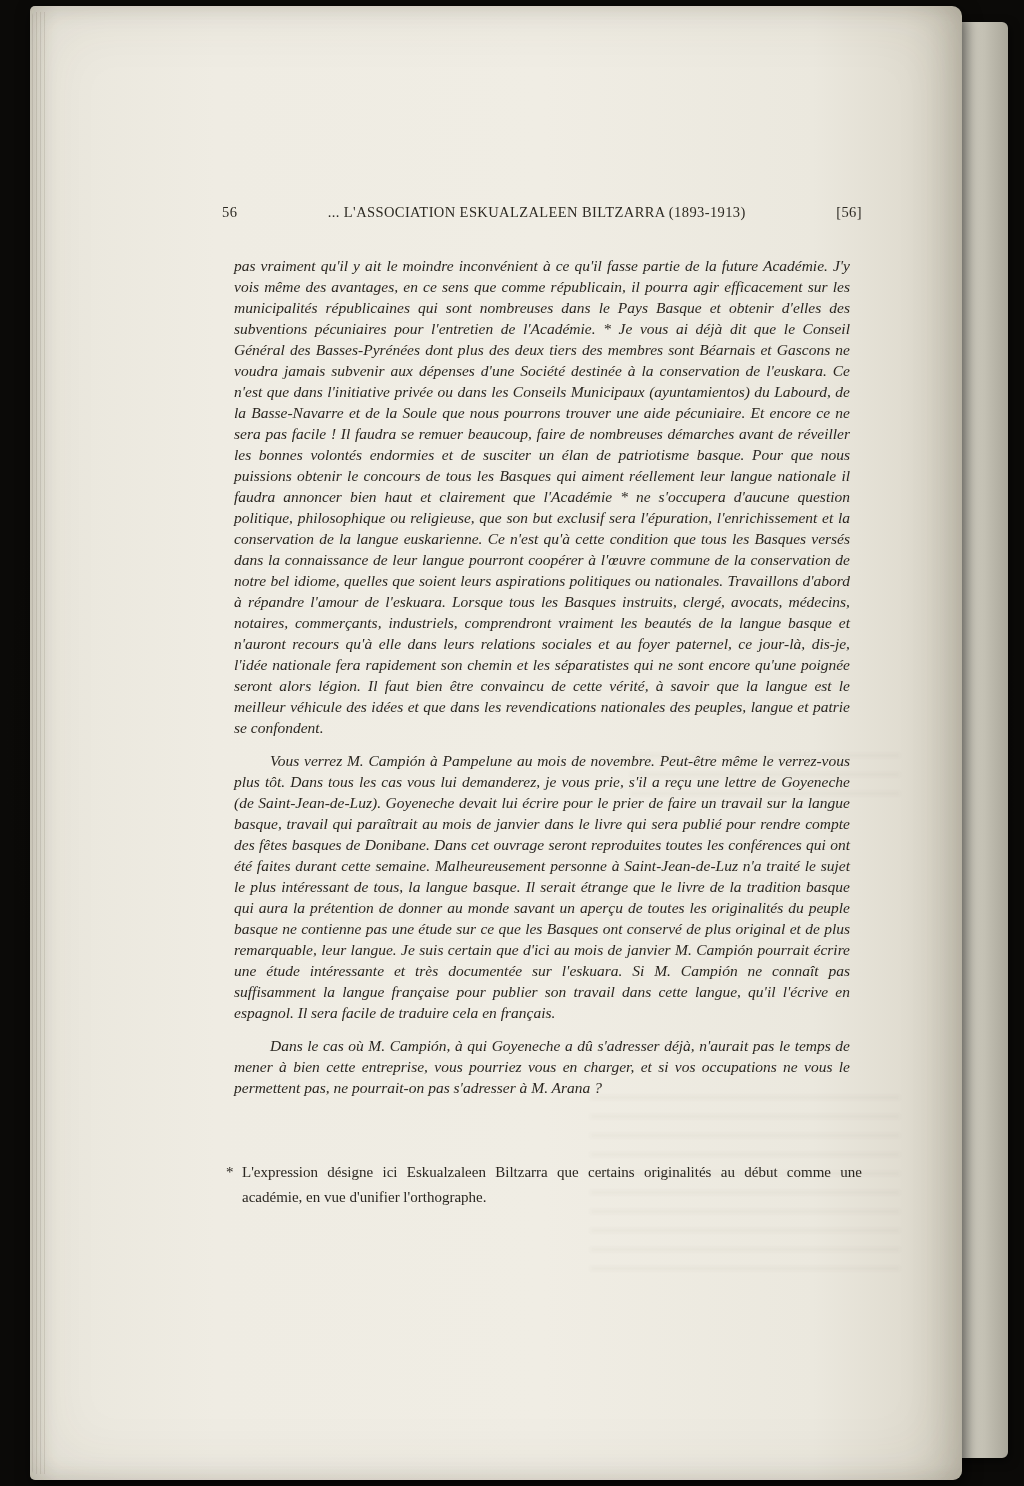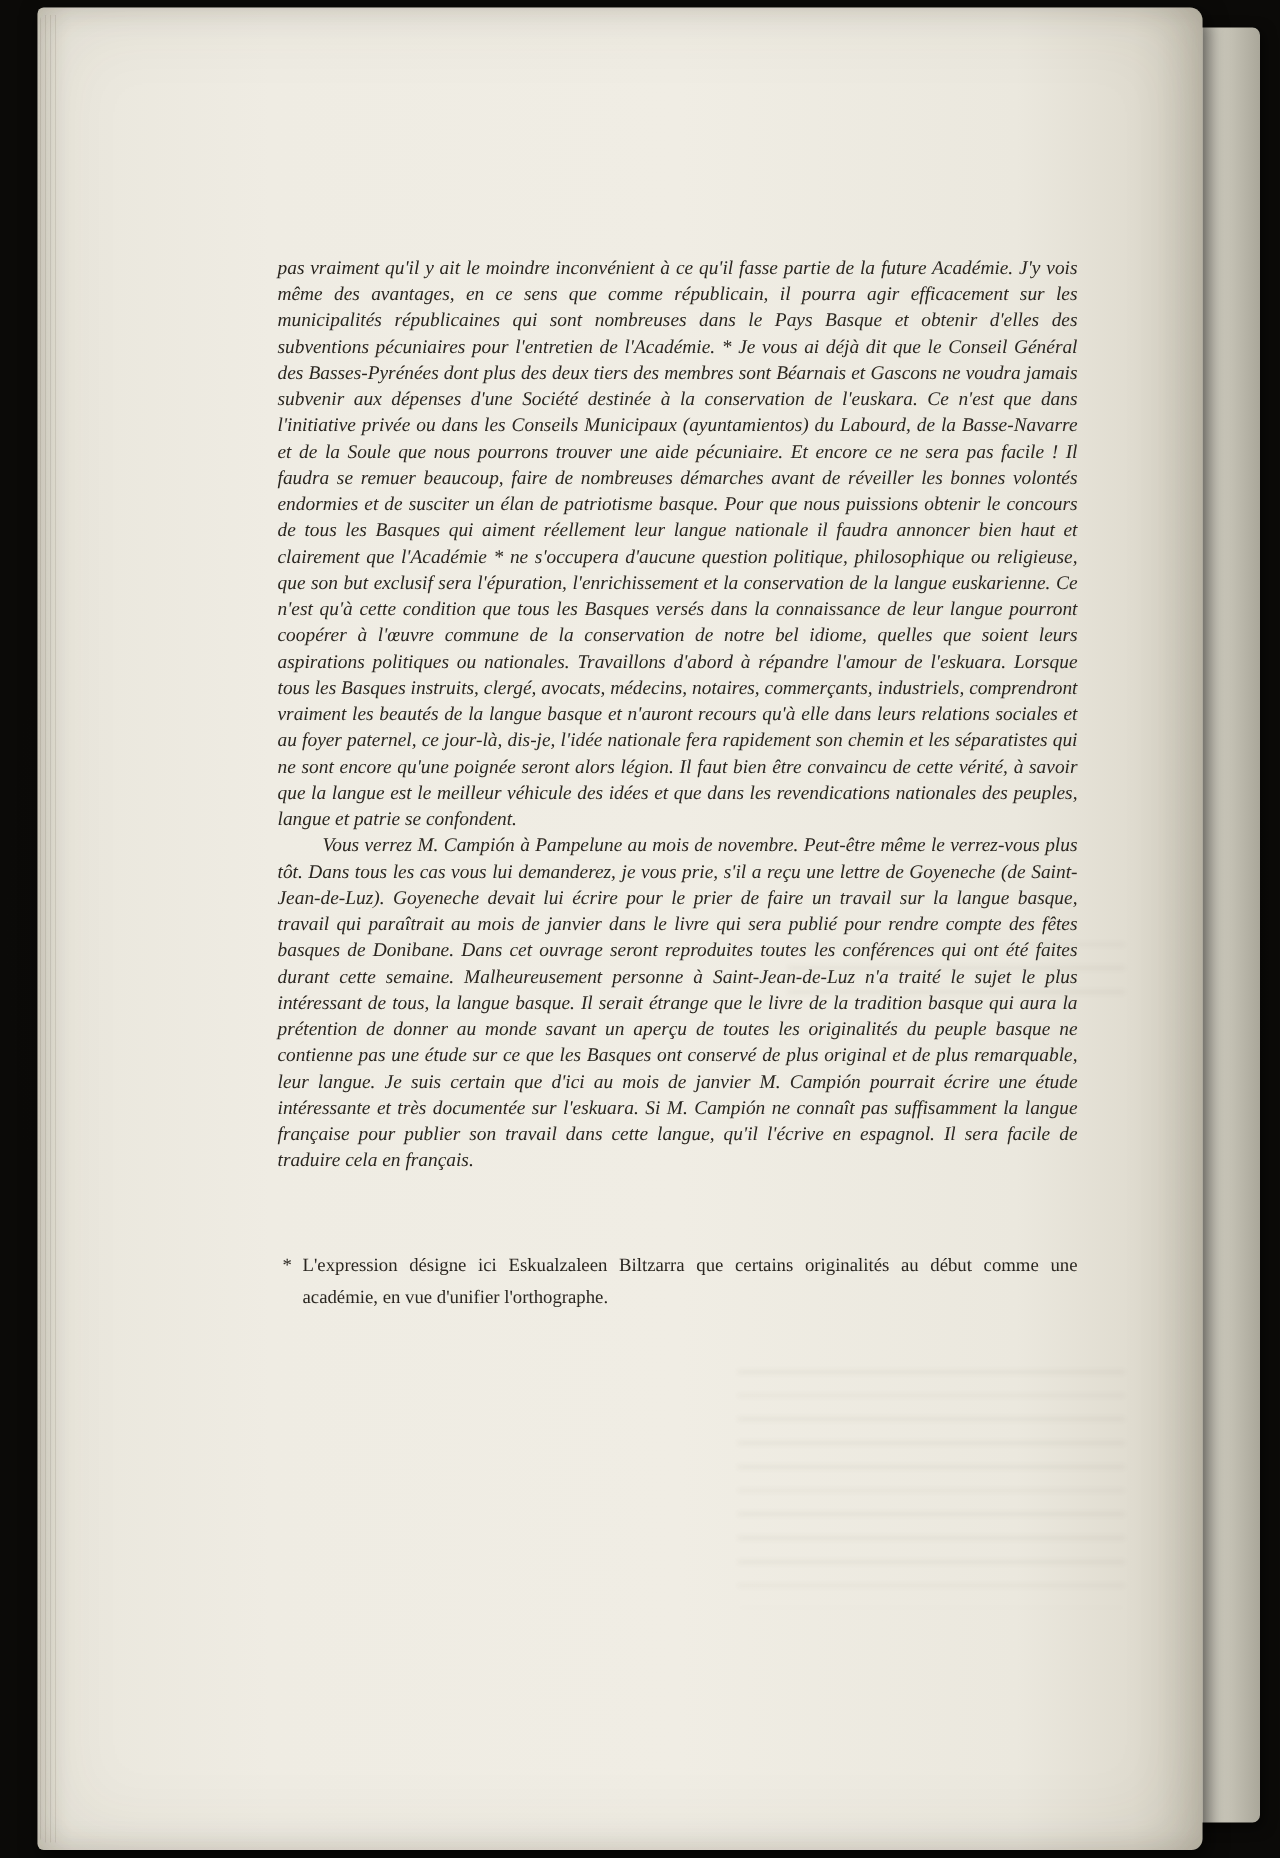--- a/index.html
+++ b/index.html
@@ -97,21 +97,21 @@
   .running-header .title { font-size: 14.5px; }
 
   .body-text {
     font-style: italic;
     font-size: 15.5px;
     line-height: 21px;
     text-align: justify;
     color: #2a2620;
   }
   .para {
-    margin: 0;
+    margin: 12px;
     text-indent: 36px;
   }
   .para.no-indent { text-indent: 0; }
 
   .footnote {
     margin-top: 62px;
     display: flex;
     font-style: normal;
     font-size: 15px;
     line-height: 25px;
@@ -134,24 +134,30 @@
 
   <div class="under-page"></div>
 
   <div class="page">
     <div class="page-edges"></div>
     <div class="ghost ghost-1"></div>
     <div class="ghost ghost-2"></div>
 
     <div class="content">
 
+      <div class="running-header">
+        <span class="folio">56</span>
+        <span class="title">... L'ASSOCIATION ESKUALZALEEN BILTZARRA (1893-1913)</span>
+        <span class="folio">[56]</span>
+      </div>
 
       <div class="body-text">
         <p class="para no-indent">pas vraiment qu'il y ait le moindre inconvénient à ce qu'il fasse partie de la future Académie. J'y vois même des avantages, en ce sens que comme républicain, il pourra agir efficacement sur les municipalités républicaines qui sont nombreuses dans le Pays Basque et obtenir d'elles des subventions pécuniaires pour l'entretien de l'Académie. * Je vous ai déjà dit que le Conseil Général des Basses-Pyrénées dont plus des deux tiers des membres sont Béarnais et Gascons ne voudra jamais subvenir aux dépenses d'une Société destinée à la conservation de l'euskara. Ce n'est que dans l'initiative privée ou dans les Conseils Municipaux (ayuntamientos) du Labourd, de la Basse-Navarre et de la Soule que nous pourrons trouver une aide pécuniaire. Et encore ce ne sera pas facile ! Il faudra se remuer beaucoup, faire de nombreuses démarches avant de réveiller les bonnes volontés endormies et de susciter un élan de patriotisme basque. Pour que nous puissions obtenir le concours de tous les Basques qui aiment réellement leur langue nationale il faudra annoncer bien haut et clairement que l'Académie * ne s'occupera d'aucune question politique, philosophique ou religieuse, que son but exclusif sera l'épuration, l'enrichissement et la conservation de la langue euskarienne. Ce n'est qu'à cette condition que tous les Basques versés dans la connaissance de leur langue pourront coopérer à l'œuvre commune de la conservation de notre bel idiome, quelles que soient leurs aspirations politiques ou nationales. Travaillons d'abord à répandre l'amour de l'eskuara. Lorsque tous les Basques instruits, clergé, avocats, médecins, notaires, commerçants, industriels, comprendront vraiment les beautés de la langue basque et n'auront recours qu'à elle dans leurs relations sociales et au foyer paternel, ce jour-là, dis-je, l'idée nationale fera rapidement son chemin et les séparatistes qui ne sont encore qu'une poignée seront alors légion. Il faut bien être convaincu de cette vérité, à savoir que la langue est le meilleur véhicule des idées et que dans les revendications nationales des peuples, langue et patrie se confondent.</p>
         <p class="para">Vous verrez M. Campión à Pampelune au mois de novembre. Peut-être même le verrez-vous plus tôt. Dans tous les cas vous lui demanderez, je vous prie, s'il a reçu une lettre de Goyeneche (de Saint-Jean-de-Luz). Goyeneche devait lui écrire pour le prier de faire un travail sur la langue basque, travail qui paraîtrait au mois de janvier dans le livre qui sera publié pour rendre compte des fêtes basques de Donibane. Dans cet ouvrage seront reproduites toutes les conférences qui ont été faites durant cette semaine. Malheureusement personne à Saint-Jean-de-Luz n'a traité le sujet le plus intéressant de tous, la langue basque. Il serait étrange que le livre de la tradition basque qui aura la prétention de donner au monde savant un aperçu de toutes les originalités du peuple basque ne contienne pas une étude sur ce que les Basques ont conservé de plus original et de plus remarquable, leur langue. Je suis certain que d'ici au mois de janvier M. Campión pourrait écrire une étude intéressante et très documentée sur l'eskuara. Si M. Campión ne connaît pas suffisamment la langue française pour publier son travail dans cette langue, qu'il l'écrive en espagnol. Il sera facile de traduire cela en français.</p>
+        <p class="para">Dans le cas où M. Campión, à qui Goyeneche a dû s'adresser déjà, n'aurait pas le temps de mener à bien cette entreprise, vous pourriez vous en charger, et si vos occupations ne vous le permettent pas, ne pourrait-on pas s'adresser à M. Arana ?</p>
       </div>
 
       <div class="footnote">
         <span class="fn-marker">*</span>
         <span class="fn-text">L'expression désigne ici Eskualzaleen Biltzarra que certains originalités au début comme une académie, en vue d'unifier l'orthographe.</span>
       </div>
 
     </div>
   </div>
 </div>

